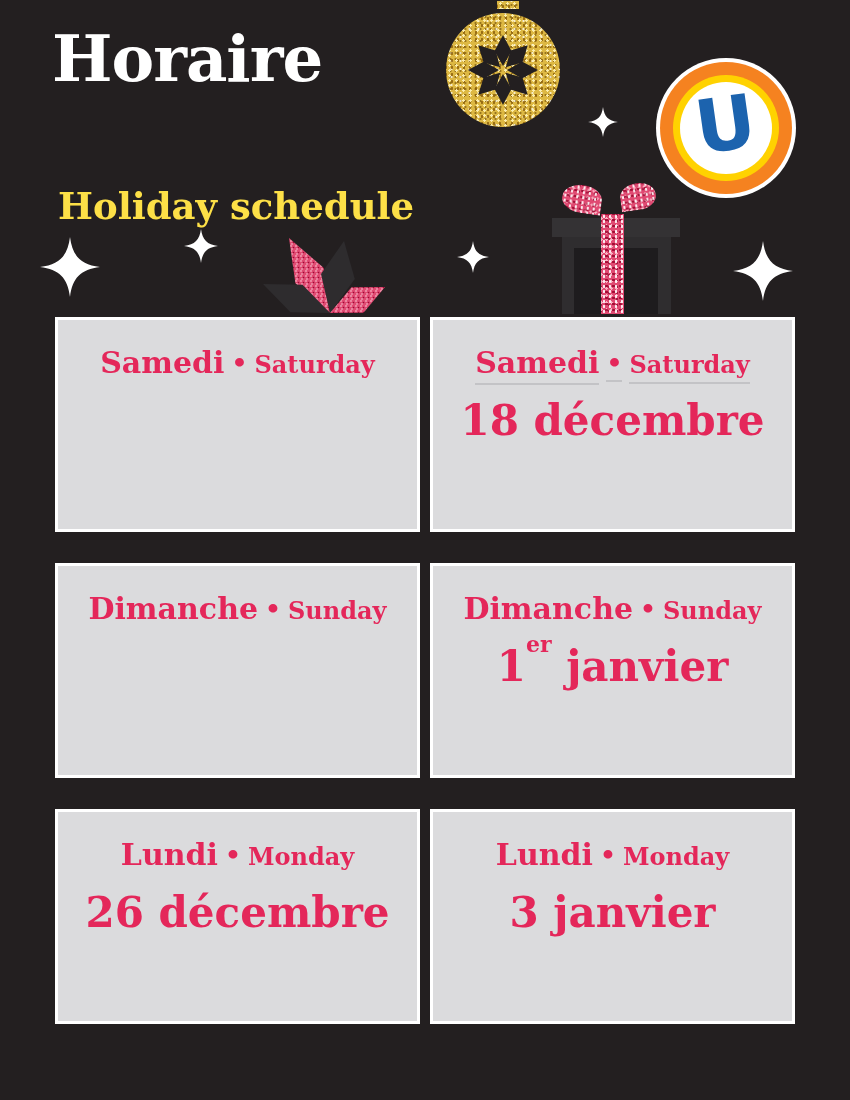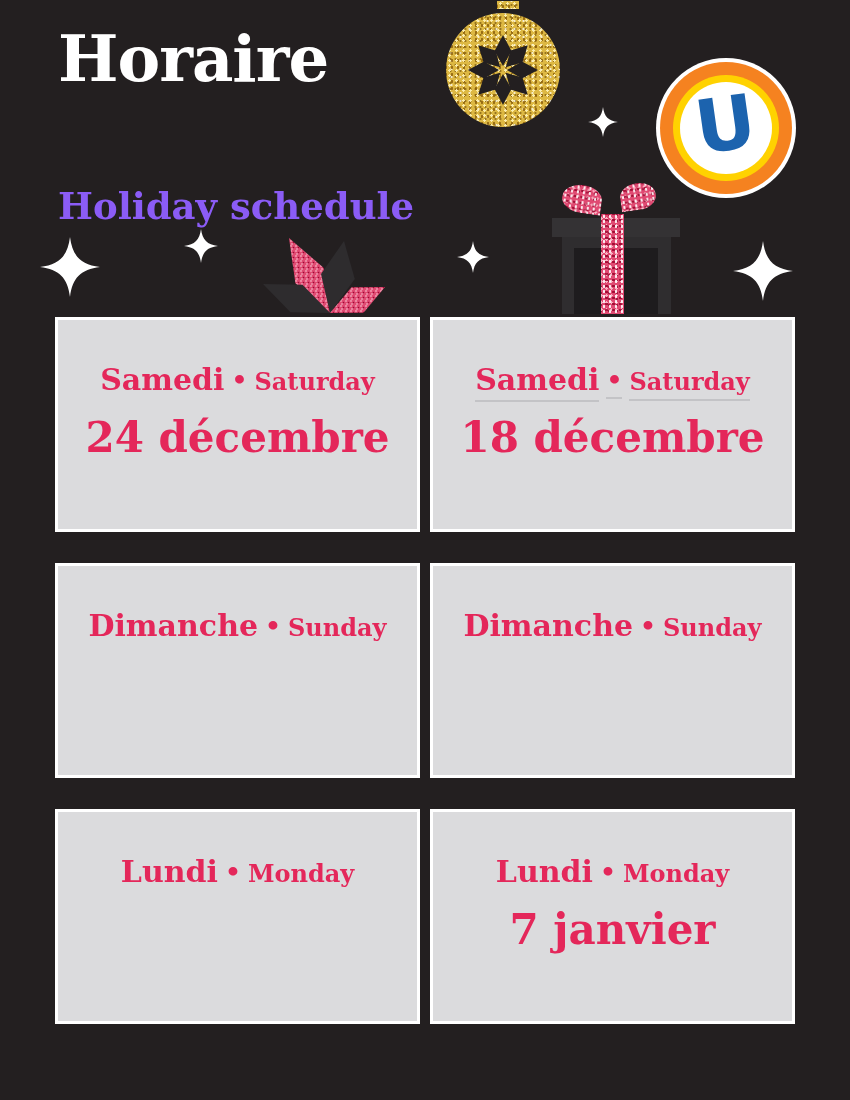--- a/index.html
+++ b/index.html
@@ -3,25 +3,25 @@
 <meta charset="utf-8">
 <style>
   * { margin:0; padding:0; box-sizing:border-box; }
   html,body { background:#111; }
   #page {
     position:relative; width:850px; height:1100px; overflow:hidden;
     background:#231F20; font-family:"DejaVu Serif","Liberation Serif",serif;
   }
   
   .title {
-    position:absolute; left:58px; top:22px; color:#fff; font-weight:bold;
+    position:absolute; left:52px; top:22px; color:#fff; font-weight:bold;
     font-size:64px; line-height:74px; letter-spacing:-1px;
   }
   .subtitle {
-    position:absolute; left:58px; top:184px; color:#8b5cf6; font-weight:bold;
+    position:absolute; left:58px; top:184px; color:#fde047; font-weight:bold;
     font-size:37px; letter-spacing:0px;
   }
   
   .glit-gold {
     background-color:#DDB843;
     background-image:
       radial-gradient(circle, rgba(255,242,180,.95) 1.2px, transparent 1.4px),
       radial-gradient(circle, rgba(140,95,10,.85) 1.1px, transparent 1.3px),
       radial-gradient(circle, rgba(255,255,255,.75) 1px, transparent 1.2px),
       radial-gradient(circle, rgba(92,60,0,.55) 1px, transparent 1.2px);
@@ -67,21 +67,21 @@
   
   .spark { position:absolute; }
   .petals { position:absolute; left:255px; top:232px; }
   
   .grid {
     position:absolute; left:55px; top:317px; width:740px;
     display:grid; grid-template-columns:365px 365px; column-gap:10px; row-gap:31px;
   }
   .card {
     height:215px; background:#DBDBDD; border:3px solid #fff;
-    text-align:center; padding-top:42px; color:#E4275A;
+    text-align:center; padding-top:25px; color:#E4275A;
   }
   .card .day  { font-weight:bold; line-height:36px; }
   .day .fr    { font-size:30px; }
   .day .dot   { font-size:25px; margin:0 7px; vertical-align:2px; }
   .day .en    { font-size:24px; }
   .card .date { font-weight:bold; font-size:42px; line-height:50px; margin-top:1px; }
   .date sup   { font-size:22px; position:relative; top:-14px; }
   .u .uln     { border-bottom:2px solid #C3C3C6; padding-bottom:3px; }
 </style>
 </head>
@@ -173,49 +173,50 @@
   <svg class="spark" style="left:733px;top:241px" width="60" height="60" viewBox="0 0 100 100">
       <path fill="#fff" d="M50 0 C54 32 68 46 100 50 C68 54 54 68 50 100 C46 68 32 54 0 50 C32 46 46 32 50 0 Z"></path>
     </svg>
 
   <div class="grid">
 
     <div class="card">
       <div class="day">
         <span class="fr">Samedi</span><span class="dot">•</span><span class="en">Saturday</span>
       </div>
-      <div class="date"><span>24 décembre</span><sup></sup><span></span></div>
     </div>
 
     <div class="card u">
       <div class="day">
         <span class="fr uln">Samedi</span><span class="dot uln">•</span><span class="en uln">Saturday</span>
       </div>
       <div class="date"><span>18 décembre</span><sup></sup><span></span></div>
     </div>
 
     <div class="card">
       <div class="day">
         <span class="fr">Dimanche</span><span class="dot">•</span><span class="en">Sunday</span>
       </div>
     </div>
 
     <div class="card">
       <div class="day">
         <span class="fr">Dimanche</span><span class="dot">•</span><span class="en">Sunday</span>
       </div>
+      <div class="date"><span>1</span><sup>er</sup><span> janvier</span></div>
     </div>
 
     <div class="card">
       <div class="day">
         <span class="fr">Lundi</span><span class="dot">•</span><span class="en">Monday</span>
       </div>
+      <div class="date"><span>26 décembre</span><sup></sup><span></span></div>
     </div>
 
     <div class="card">
       <div class="day">
         <span class="fr">Lundi</span><span class="dot">•</span><span class="en">Monday</span>
       </div>
-      <div class="date"><span>7 janvier</span><sup></sup><span></span></div>
+      <div class="date"><span>3 janvier</span><sup></sup><span></span></div>
     </div>
 
   </div>
 </div>
 
 </body></html>

